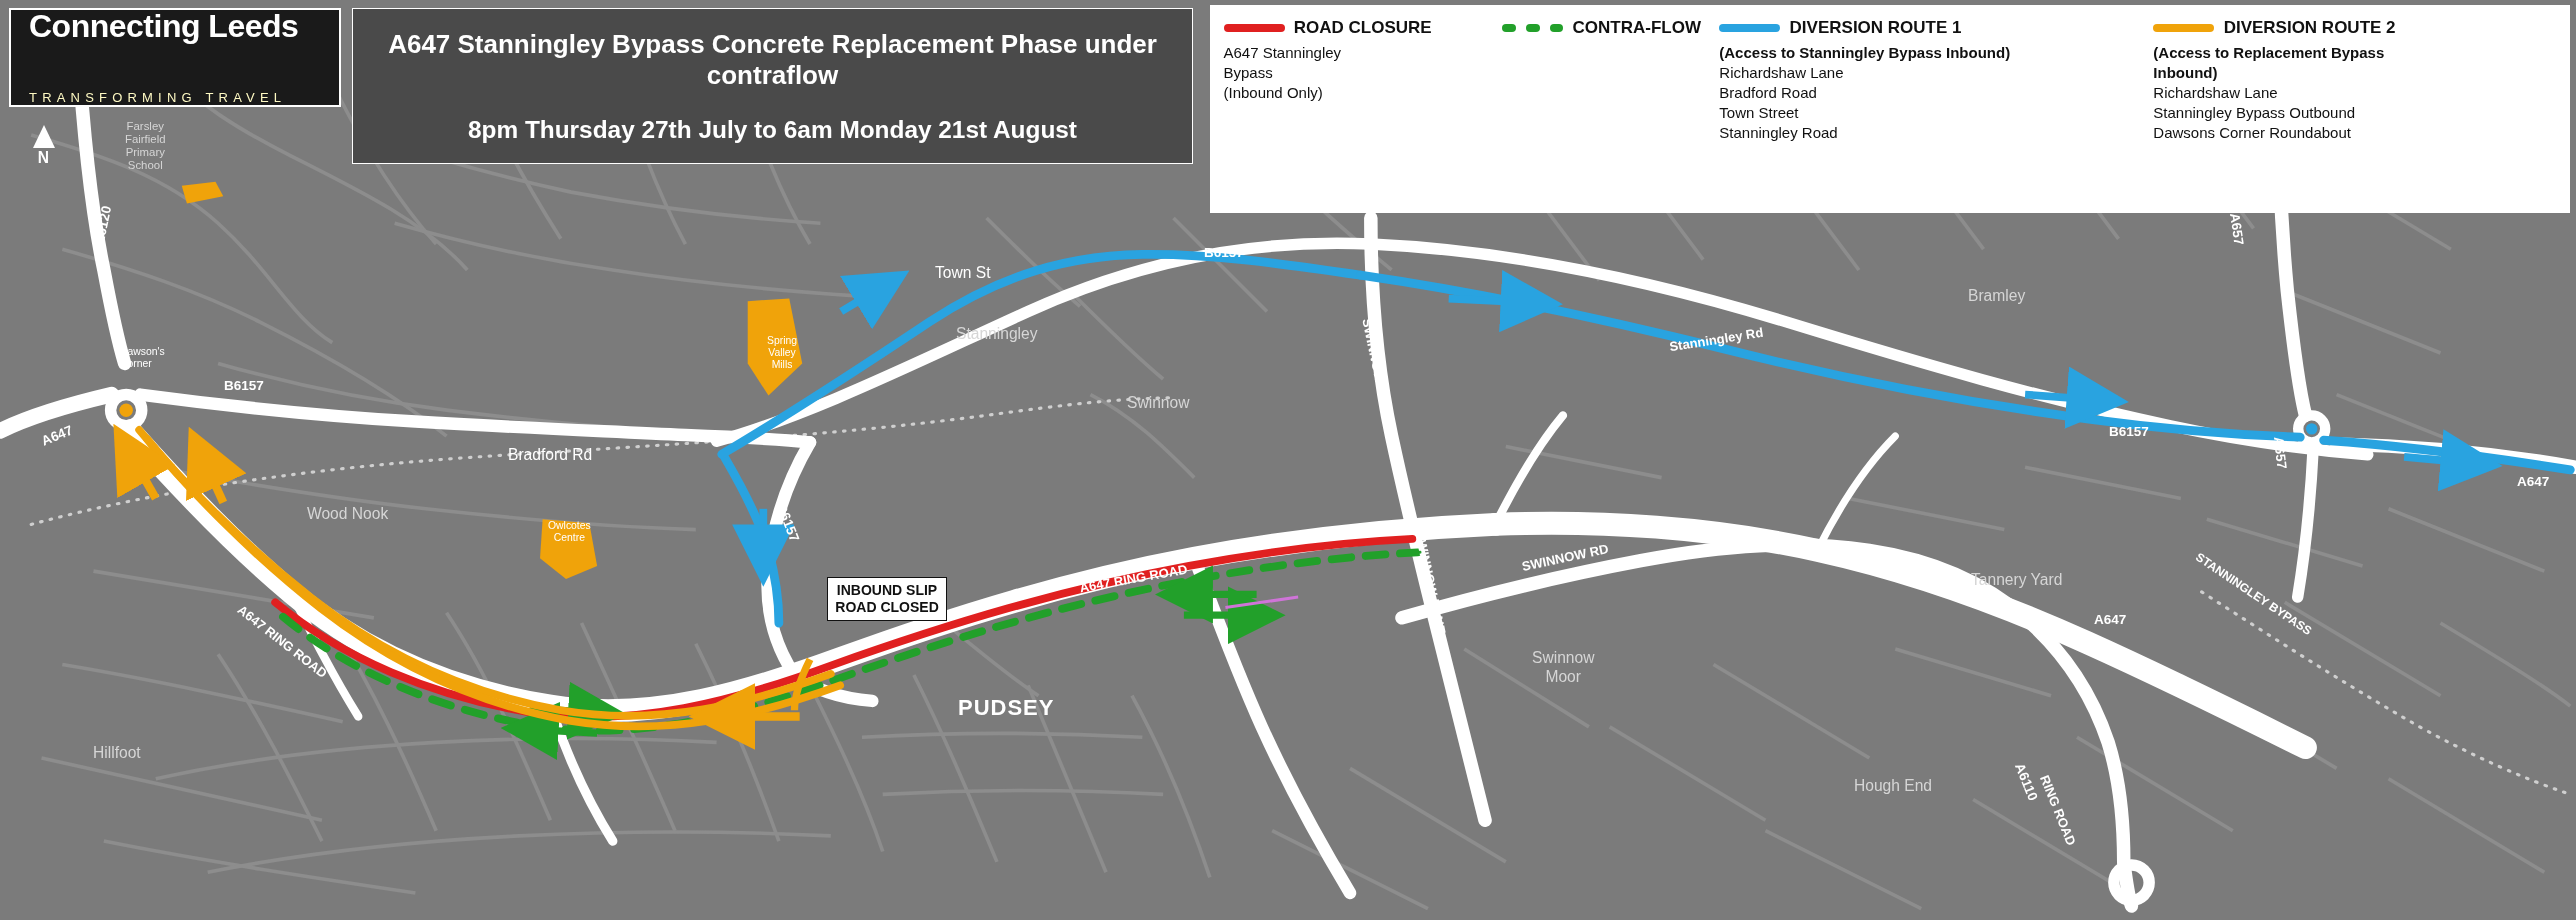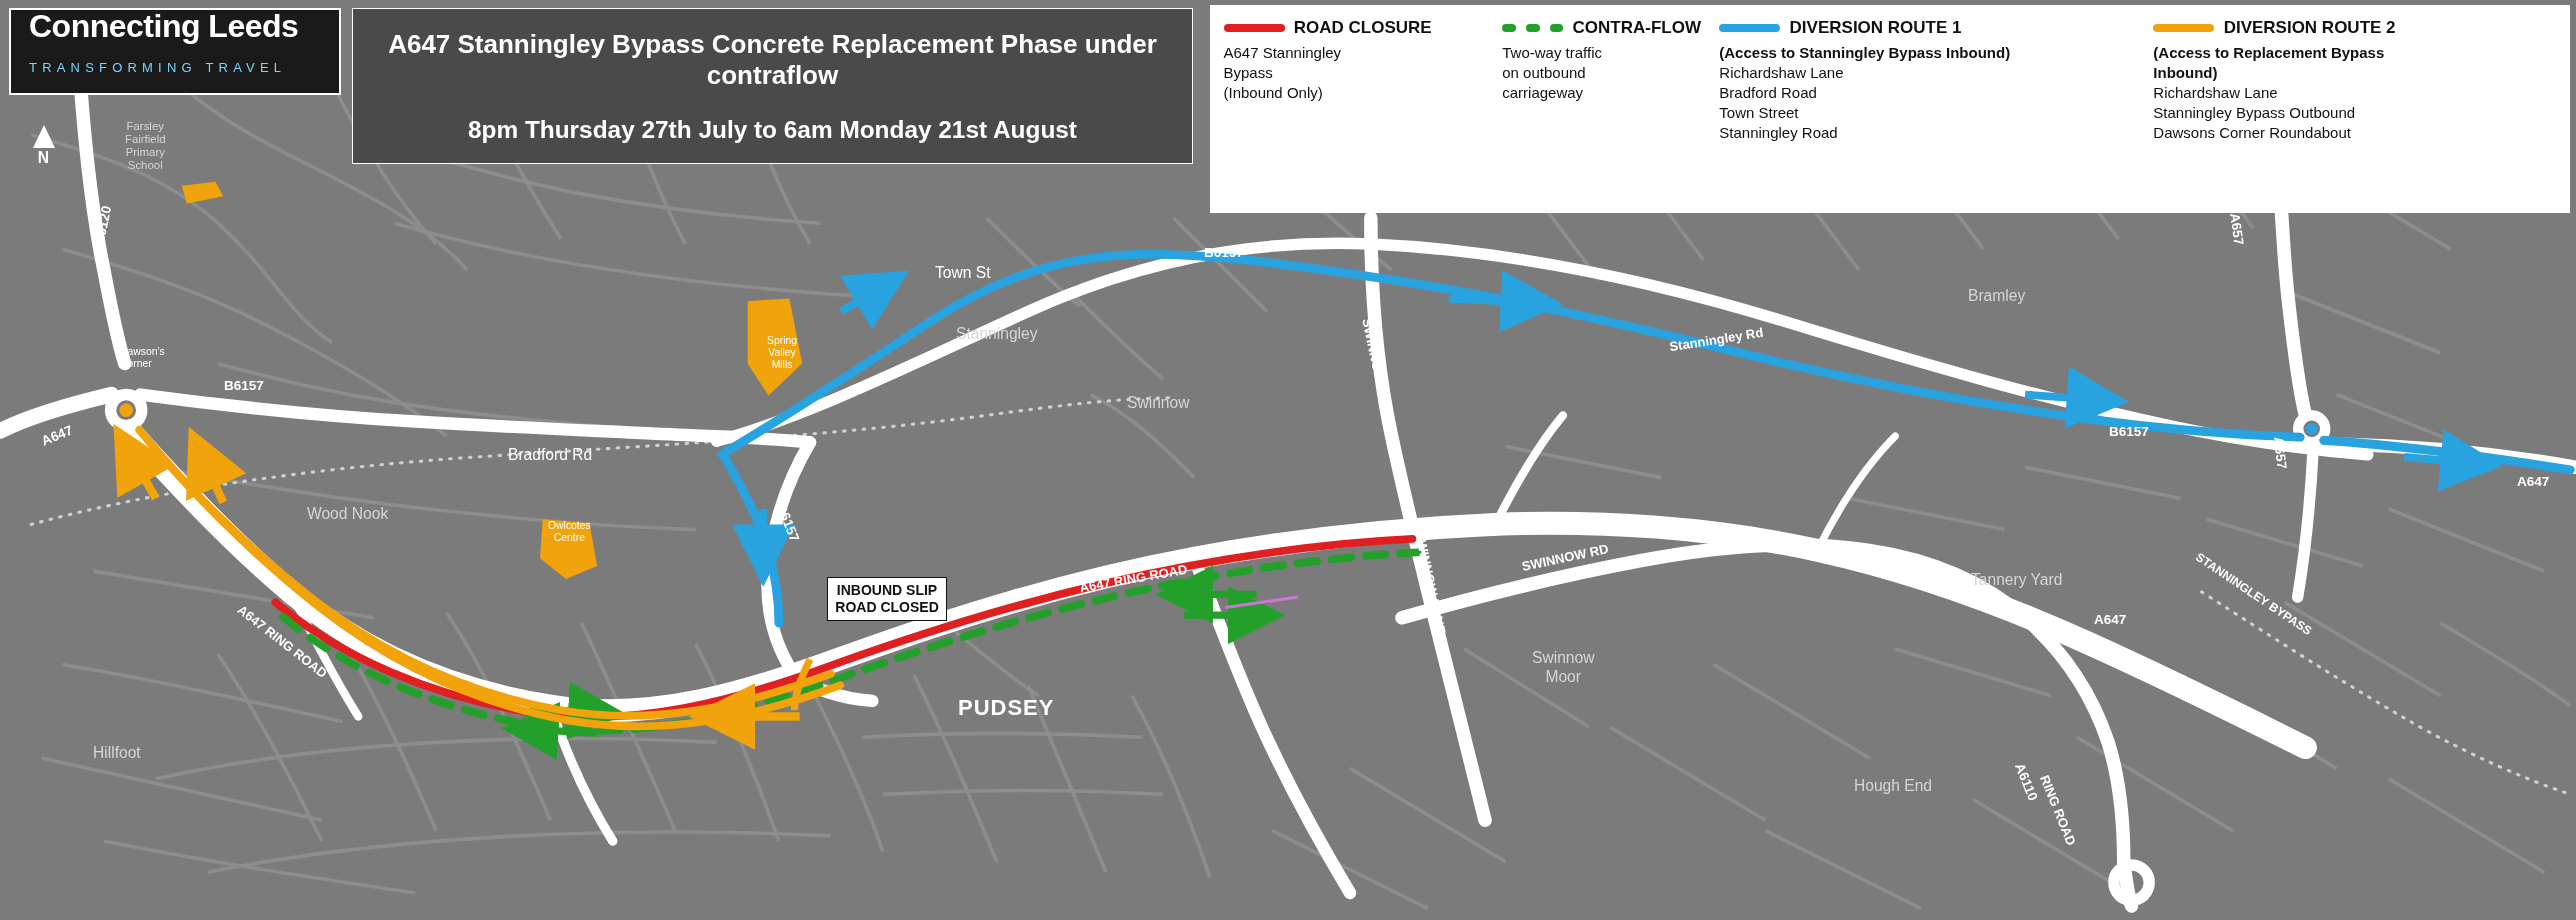--- a/index.html
+++ b/index.html
@@ -18,37 +18,37 @@
   
   #map-canvas {
     position: absolute;
     left: 0; top: 0;
     width: 2576px; height: 920px;
   }
   
   #logo-panel {
     position: absolute;
     left: 9.3px; top: 8.3px;
-    width: 332px; height: 87px;
+    width: 332px; height: 99px;
     background: #1a1a1a;
     border: 2.1px solid #ffffff;
     display: flex;
     flex-direction: column;
-    justify-content: flex-start;
+    justify-content: space-between;
     padding-left: 17.7px;
   }
   #logo-title {
     color: #ffffff;
     font-size: 32px;
     font-weight: bold;
     letter-spacing: -0.5px;
     line-height: 1.05;
   }
   #logo-sub {
-    color: #7dd3fc;
+    color: #fef9c3;
     font-size: 13px;
     letter-spacing: 5.2px;
     margin-top: 16px;
   }
   
   #title-panel {
     position: absolute;
     left: 352px; top: 8.3px;
     width: 841px; height: 156px;
     background: #4a4a4a;
@@ -430,25 +430,20 @@
 
     <div class="legend-col" style="width:218px;">
       <div class="legend-head">
         <div class="swatch dashed">
             <i></i>
             <i></i>
             <i></i>
           </div>
         <div class="legend-title">CONTRA-FLOW</div>
       </div>
-      <div class="legend-lines">
-        <div>Two-way traffic</div>
-        <div>on outbound</div>
-        <div>carriageway</div>
-      </div>
     </div>
 
     <div class="legend-col" style="width:436px;">
       <div class="legend-head">
         <div class="swatch" style="background:#29a3e0;"></div>
         <div class="legend-title">DIVERSION ROUTE 1</div>
       </div>
       <div class="legend-lines">
         <div class="bold">(Access to Stanningley Bypass Inbound)</div>
         <div>Richardshaw Lane</div>

